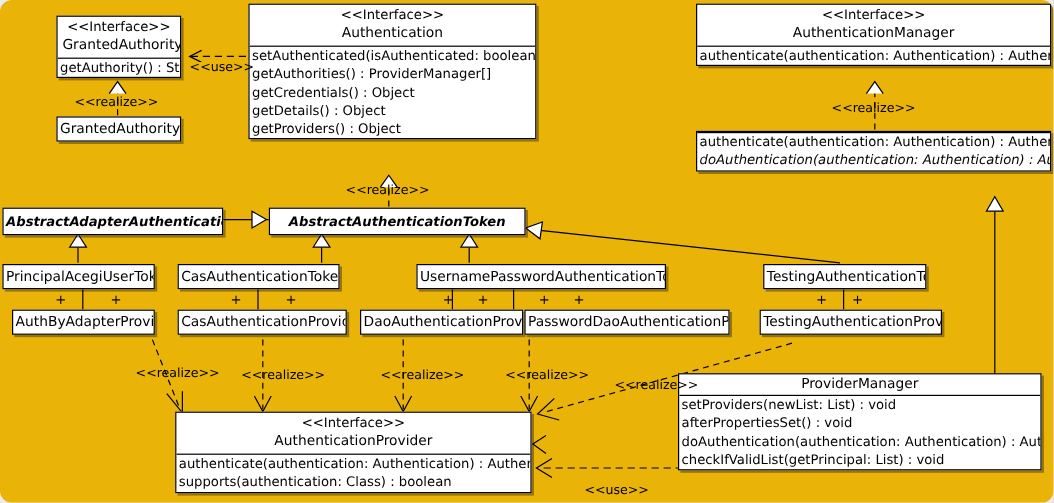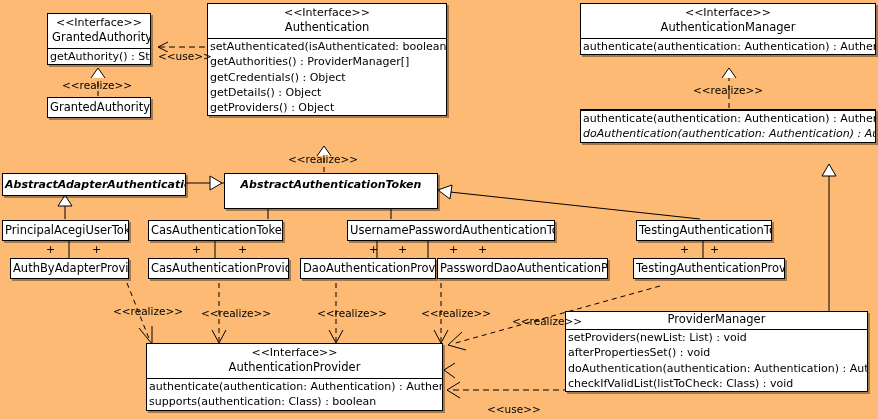--- a/index.html
+++ b/index.html
@@ -4,23 +4,24 @@
 <style>
   html, body {
     margin: 0;
     padding: 0;
     background: #ececec;
   }
   #diagram {
     position: relative;
     width: 878px;
     height: 419px;
-    background: #fdba74;
+    background: #eab308;
     overflow: hidden;
     font-family: "DejaVu Sans", sans-serif;
+    border-radius: 10px;
   }
   svg.edges {
     position: absolute;
     left: 0; top: 0;
     width: 878px; height: 419px;
     pointer-events: none;
   }
   .uml-box {
     position: absolute;
     background: #ffffff;
@@ -196,21 +197,21 @@
     <div class="compartment">
       <div class="member">authenticate(authentication: Authentication) : Authentication</div>
       <div class="member abstract">doAuthentication(authentication: Authentication) : Authentication</div>
     </div>
   </div>
 
   <div class="uml-box" style="left:2px; top:173px; width:184px; height:23px;">
     <div class="simple-name" style="font-style:italic;font-weight:bold;font-size:11px;line-height:21px;">AbstractAdapterAuthenticationToken</div>
   </div>
 
-  <div class="uml-box" style="left:224px; top:173px; width:214px; height:36px;">
+  <div class="uml-box" style="left:224px; top:173px; width:214px; height:23px;">
     <div class="simple-name" style="font-style:italic;font-weight:bold;font-size:11px;line-height:21px;">AbstractAuthenticationToken</div>
   </div>
 
   <div class="uml-box" style="left:2px; top:220px; width:127px; height:21px;">
     <div class="simple-name">PrincipalAcegiUserToken</div>
   </div>
 
   <div class="uml-box" style="left:148px; top:220px; width:135px; height:21px;">
     <div class="simple-name">CasAuthenticationToken</div>
   </div>
@@ -269,21 +270,21 @@
   </div>
 
   <div class="uml-box" style="left:565px; top:311px; width:303px;">
     <div class="hdr" style="padding-top:0;padding-bottom:2px;">
       <span class="cname">ProviderManager</span>
     </div>
     <div class="compartment">
       <div class="member">setProviders(newList: List) : void</div>
       <div class="member">afterPropertiesSet() : void</div>
       <div class="member">doAuthentication(authentication: Authentication) : Authentication</div>
-      <div class="member">checkIfValidList(listToCheck: Class) : void</div>
+      <div class="member">checkIfValidList(getPrincipal: List) : void</div>
     </div>
   </div>
 
   <div class="edge-label" style="left:158px; top:50px;">&lt;&lt;use&gt;&gt;</div>
 
   <div class="edge-label" style="left:62px; top:79px;">&lt;&lt;realize&gt;&gt;</div>
 
   <div class="edge-label" style="left:288px; top:153px;">&lt;&lt;realize&gt;&gt;</div>
 
   <div class="edge-label" style="left:693px; top:84px;">&lt;&lt;realize&gt;&gt;</div>

